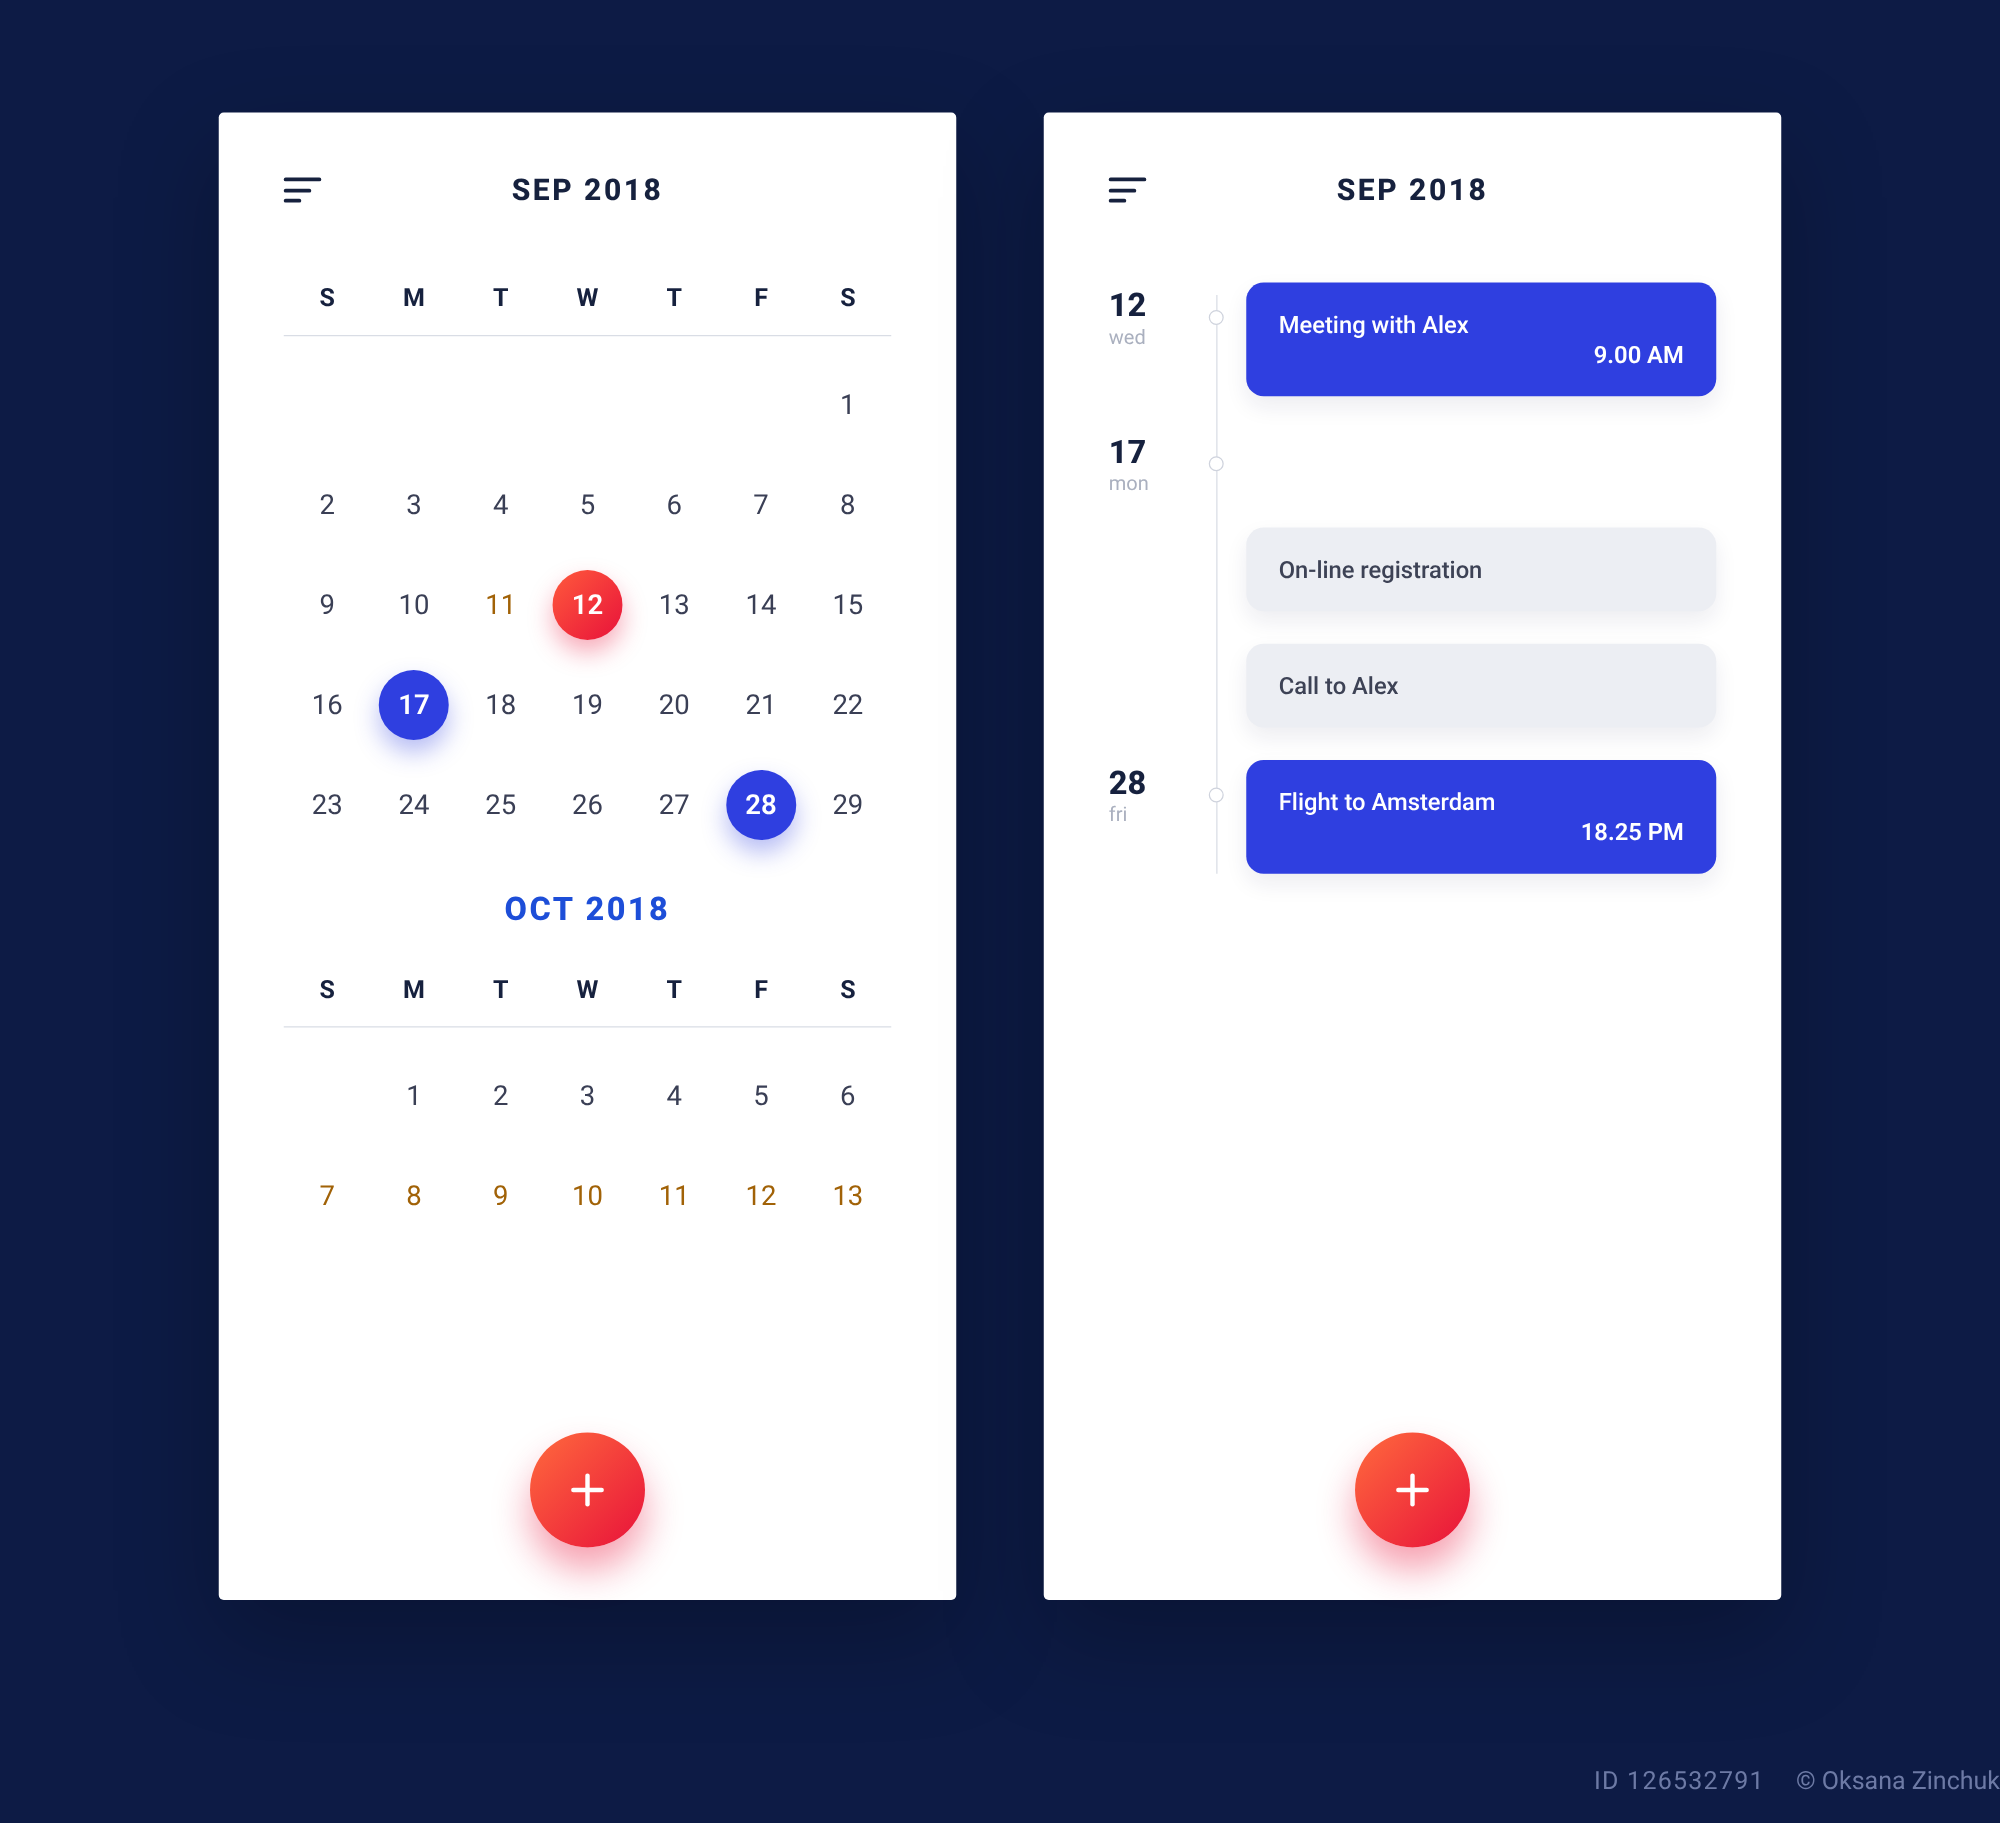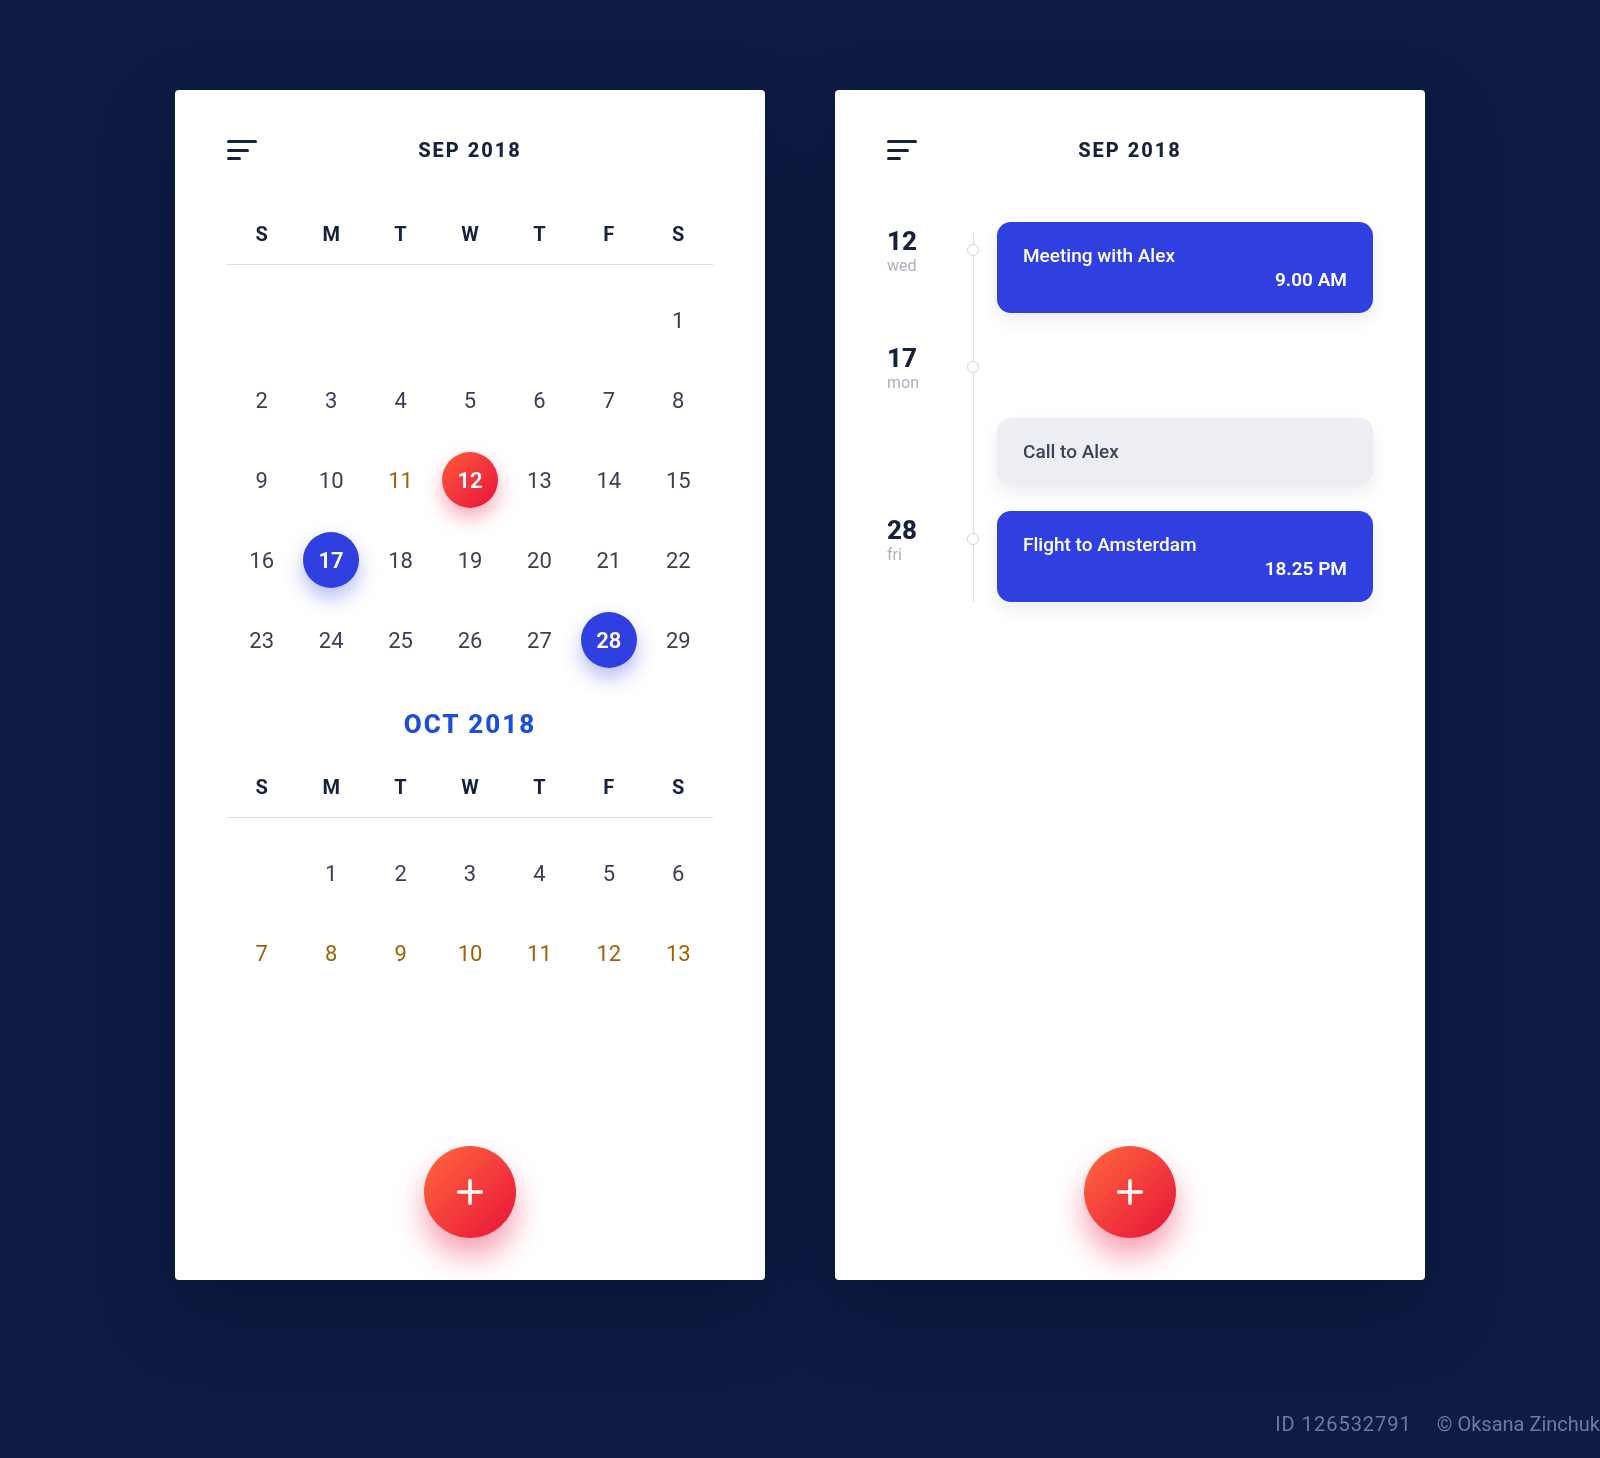--- a/index.html
+++ b/index.html
@@ -45,21 +45,21 @@
     background: #16213e;
     border-radius: 2px;
   }
   .menu-icon span:nth-child(1){ width: 30px;}
   .menu-icon span:nth-child(2){ width: 22px;}
   .menu-icon span:nth-child(3){ width: 14px;}
   .title {
     flex: 1;
     text-align: center;
     font-weight: 800;
-    font-size: 20px;
+    font-size: 24px;
     letter-spacing: 2px;
     color: #16213e;
     margin-left: -32px; 
   }
 
   .month-block { margin-bottom: 40px; }
   .month-title {
     text-align: center;
     font-weight: 800;
     font-size: 26px;
@@ -317,20 +317,26 @@
         <div class="slot">
           <div class="node"></div>
           <div class="date-col">
             <div class="date-num">17</div>
             <div class="date-dow">mon</div>
           </div>
         </div>
         <div class="slot">
           <div class="date-col empty"></div>
           <div class="card secondary">
+            <span>On-line registration</span>
+          </div>
+        </div>
+        <div class="slot">
+          <div class="date-col empty"></div>
+          <div class="card secondary">
             <span>Call to Alex</span>
           </div>
         </div>
         <div class="slot">
           <div class="node"></div>
           <div class="date-col">
             <div class="date-num">28</div>
             <div class="date-dow">fri</div>
           </div>
           <div class="card primary">

